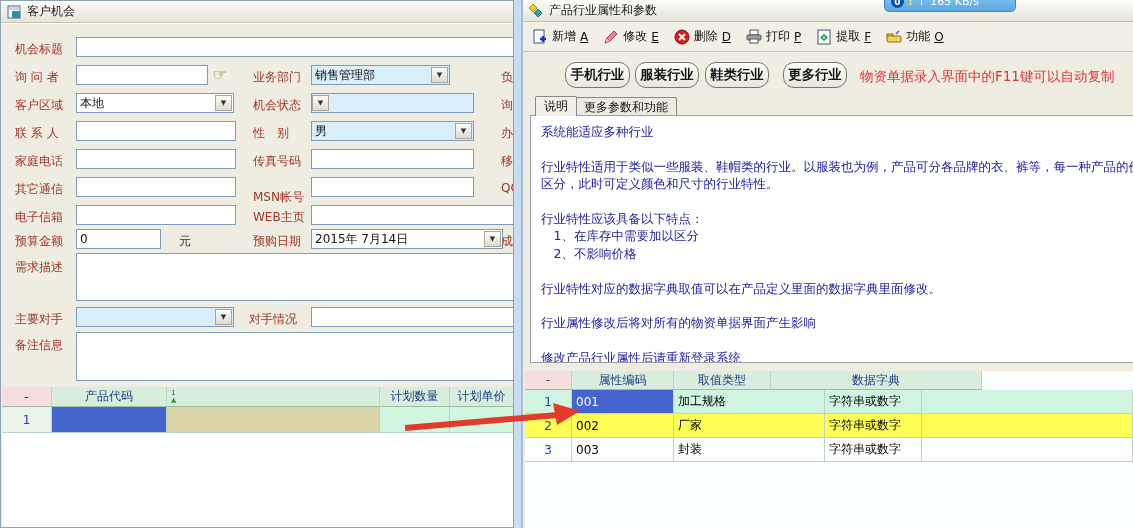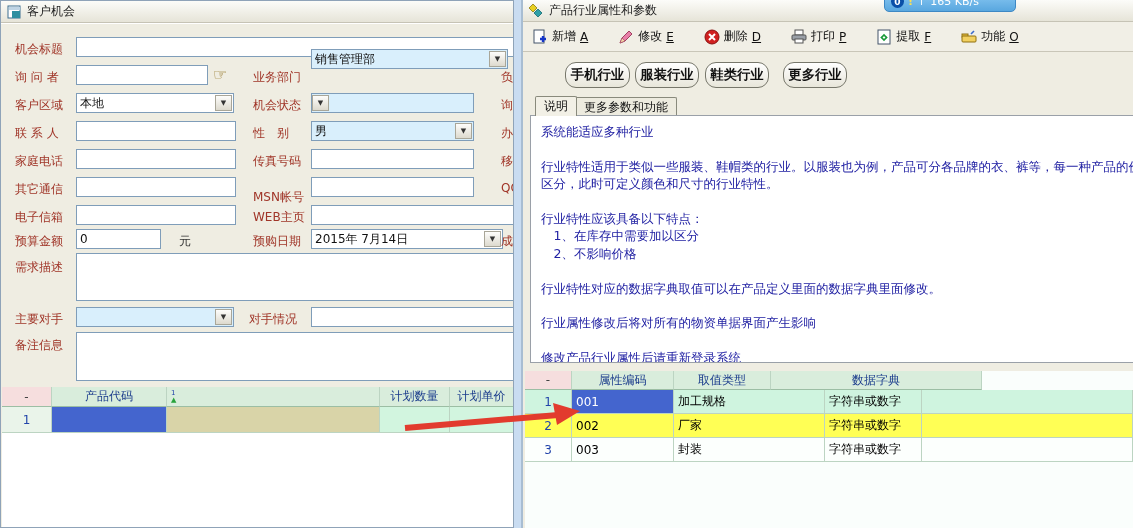--- a/index.html
+++ b/index.html
@@ -35,21 +35,21 @@
   .c-mint{background:#D2F5DF;}
   .c-numbg{background:#EAF4EA;}
   .r-mint .g-cell{background:#CFF4DF;}
   .r-yellow .g-cell{background:#FFFF55;}
   .r-white .g-cell{background:#FCFFFD;}
   .r-mint .cell-sel,.cell-sel{background:#4465CE;color:#fff;}
   .sortb{display:flex;flex-direction:column;align-items:flex-start;line-height:1;margin-right:2px;}
   .sortn{font-size:7px;color:#2244AA;}
   .sortt{font-size:7px;color:#27A33B;}
   
-  .toolbar{position:absolute;top:22px;left:0;right:0;height:30px;display:flex;align-items:center;gap:30px;
+  .toolbar{position:absolute;top:22px;left:0;right:0;height:30px;display:flex;align-items:center;gap:15px;
     padding-left:9px;background:#F1EFE6;border-bottom:1px solid #C9C6B8;}
   .tbtn{display:flex;align-items:center;gap:4px;color:#101010;}
   .key{text-decoration:underline;}
   .panel{position:absolute;top:52px;left:0;right:0;bottom:0;background:#EFEDE2;}
   .ibtn{position:absolute;height:26px;background:linear-gradient(#FFFFFF,#E8E6DA);border:1px solid #77776B;
     border-radius:11px;display:flex;align-items:center;justify-content:center;color:#111;font-weight:bold;}
   .notice{position:absolute;left:337px;top:16px;font-size:13.5px;color:#E03333;white-space:nowrap;}
   .tab{position:absolute;height:19px;padding:0 8px;display:flex;align-items:center;background:#EDEBDF;
     border:1px solid #898A7C;border-bottom:none;border-radius:2px 2px 0 0;color:#111;}
   .tab.active{height:20px;background:#F2F0E6;z-index:2;}
@@ -83,21 +83,21 @@
     </div>
     <div class="formarea"></div>
 
     <span class="lbl" style="left:14px;top:40px">机会标题</span>
     <input class="inp" style="left: 75px; top: 36px; width: 438px;">
 
     <span class="lbl" style="left:14px;top:68px">询 问 者</span>
     <input class="inp" style="left: 75px; top: 64px; width: 132px;">
     <span class="hand" style="left:212px;top:64px">☞</span>
     <span class="lbl" style="left:252px;top:68px">业务部门</span>
-    <div class="combo blue" style="left:310px;top:48px;width:197px">
+    <div class="combo blue" style="left:310px;top:64px;width:139px">
       <span class="cval">销售管理部</span>
       <span class="cbtn">▼</span>
     </div>
     <span class="lbl" style="left:500px;top:68px">负责</span>
 
     <span class="lbl" style="left:14px;top:96px">客户区域</span>
     <div class="combo" style="left:75px;top:92px;width:158px">
       <span class="cval">本地</span>
       <span class="cbtn">▼</span>
     </div>
@@ -241,20 +241,21 @@
         <span>功能</span>
           <span class="key">O</span>
       </span>
     </div>
 
     <div class="panel">
       <button class="ibtn" style="left:42px;top:10px;width:65px">手机行业</button>
       <button class="ibtn" style="left:112px;top:10px;width:64px">服装行业</button>
       <button class="ibtn" style="left:182px;top:10px;width:64px">鞋类行业</button>
       <button class="ibtn" style="left:260px;top:10px;width:64px">更多行业</button>
+      <span class="notice">物资单据录入界面中的F11键可以自动复制</span>
 
       <span class="tab active" style="left:12px;top:44px">说明</span>
       <span class="tab" style="left:52px;top:45px">更多参数和功能</span>
 
       <div class="descbox">
         <div class="dline">系统能适应多种行业</div>
         <div class="dline"></div>
         <div class="dline">行业特性适用于类似一些服装、鞋帽类的行业。以服装也为例，产品可分各品牌的衣、裤等，每一种产品的价格不</div>
         <div class="dline">区分，此时可定义颜色和尺寸的行业特性。</div>
         <div class="dline"></div>

